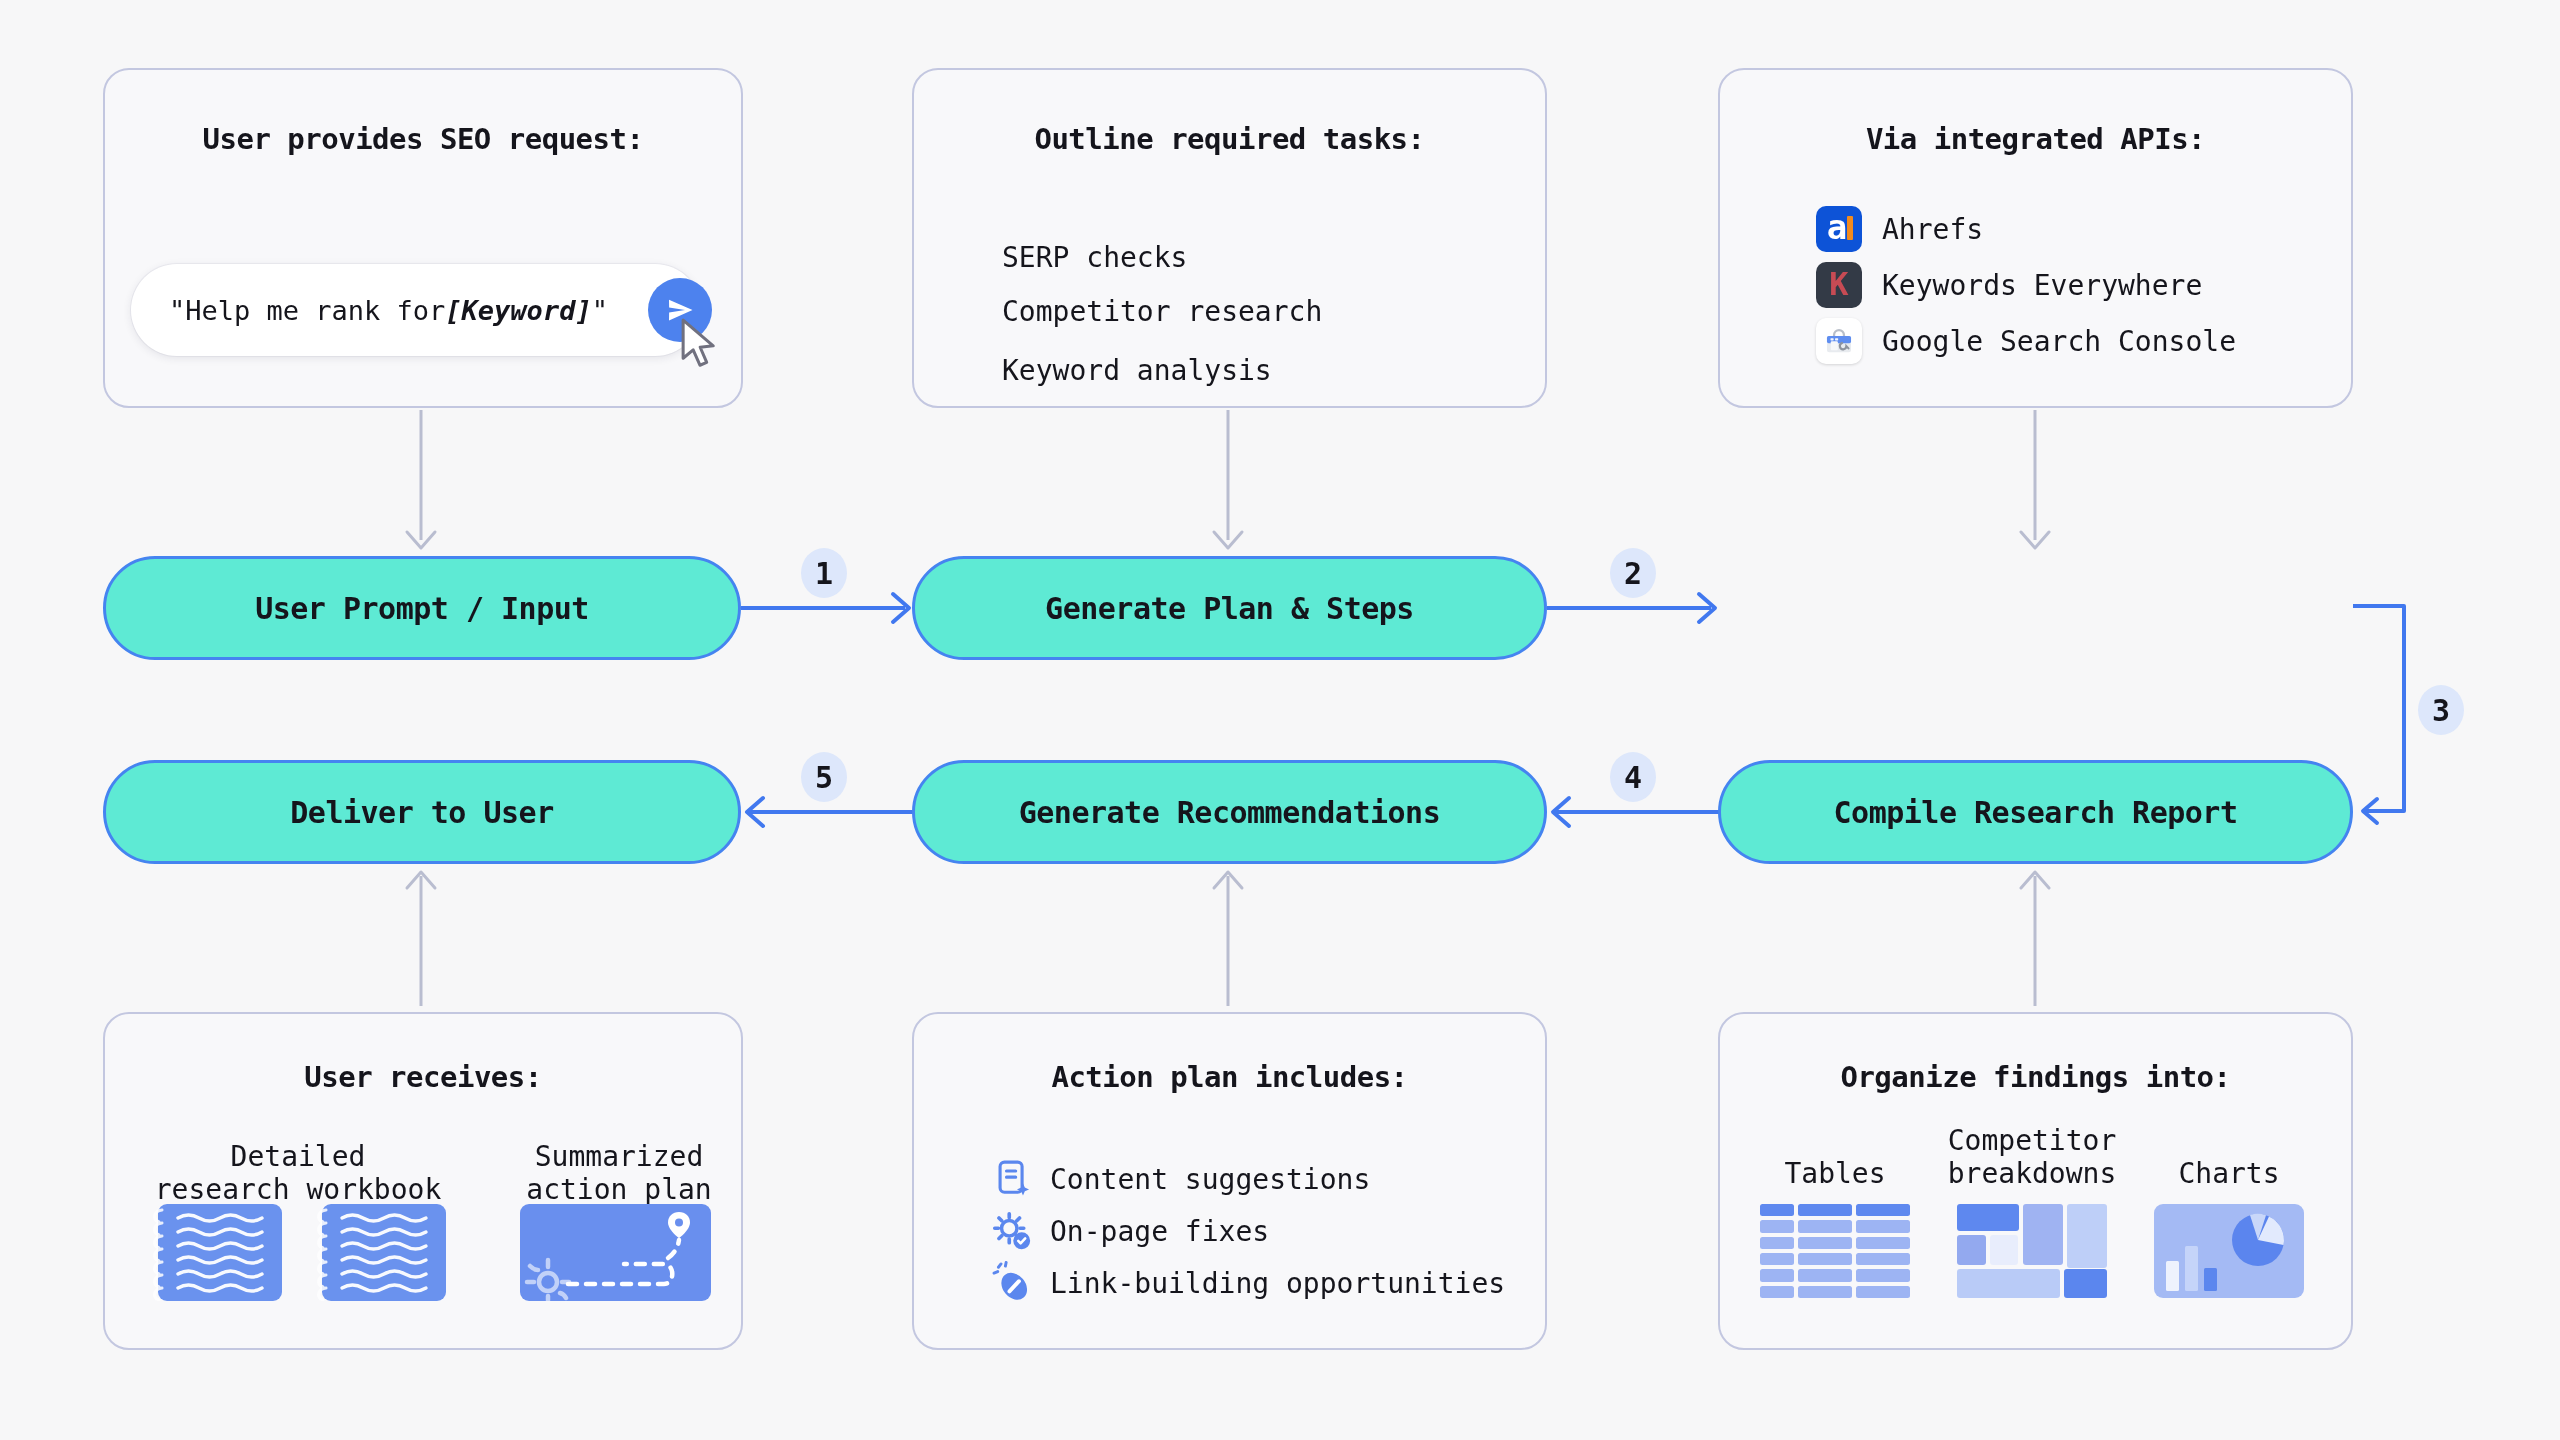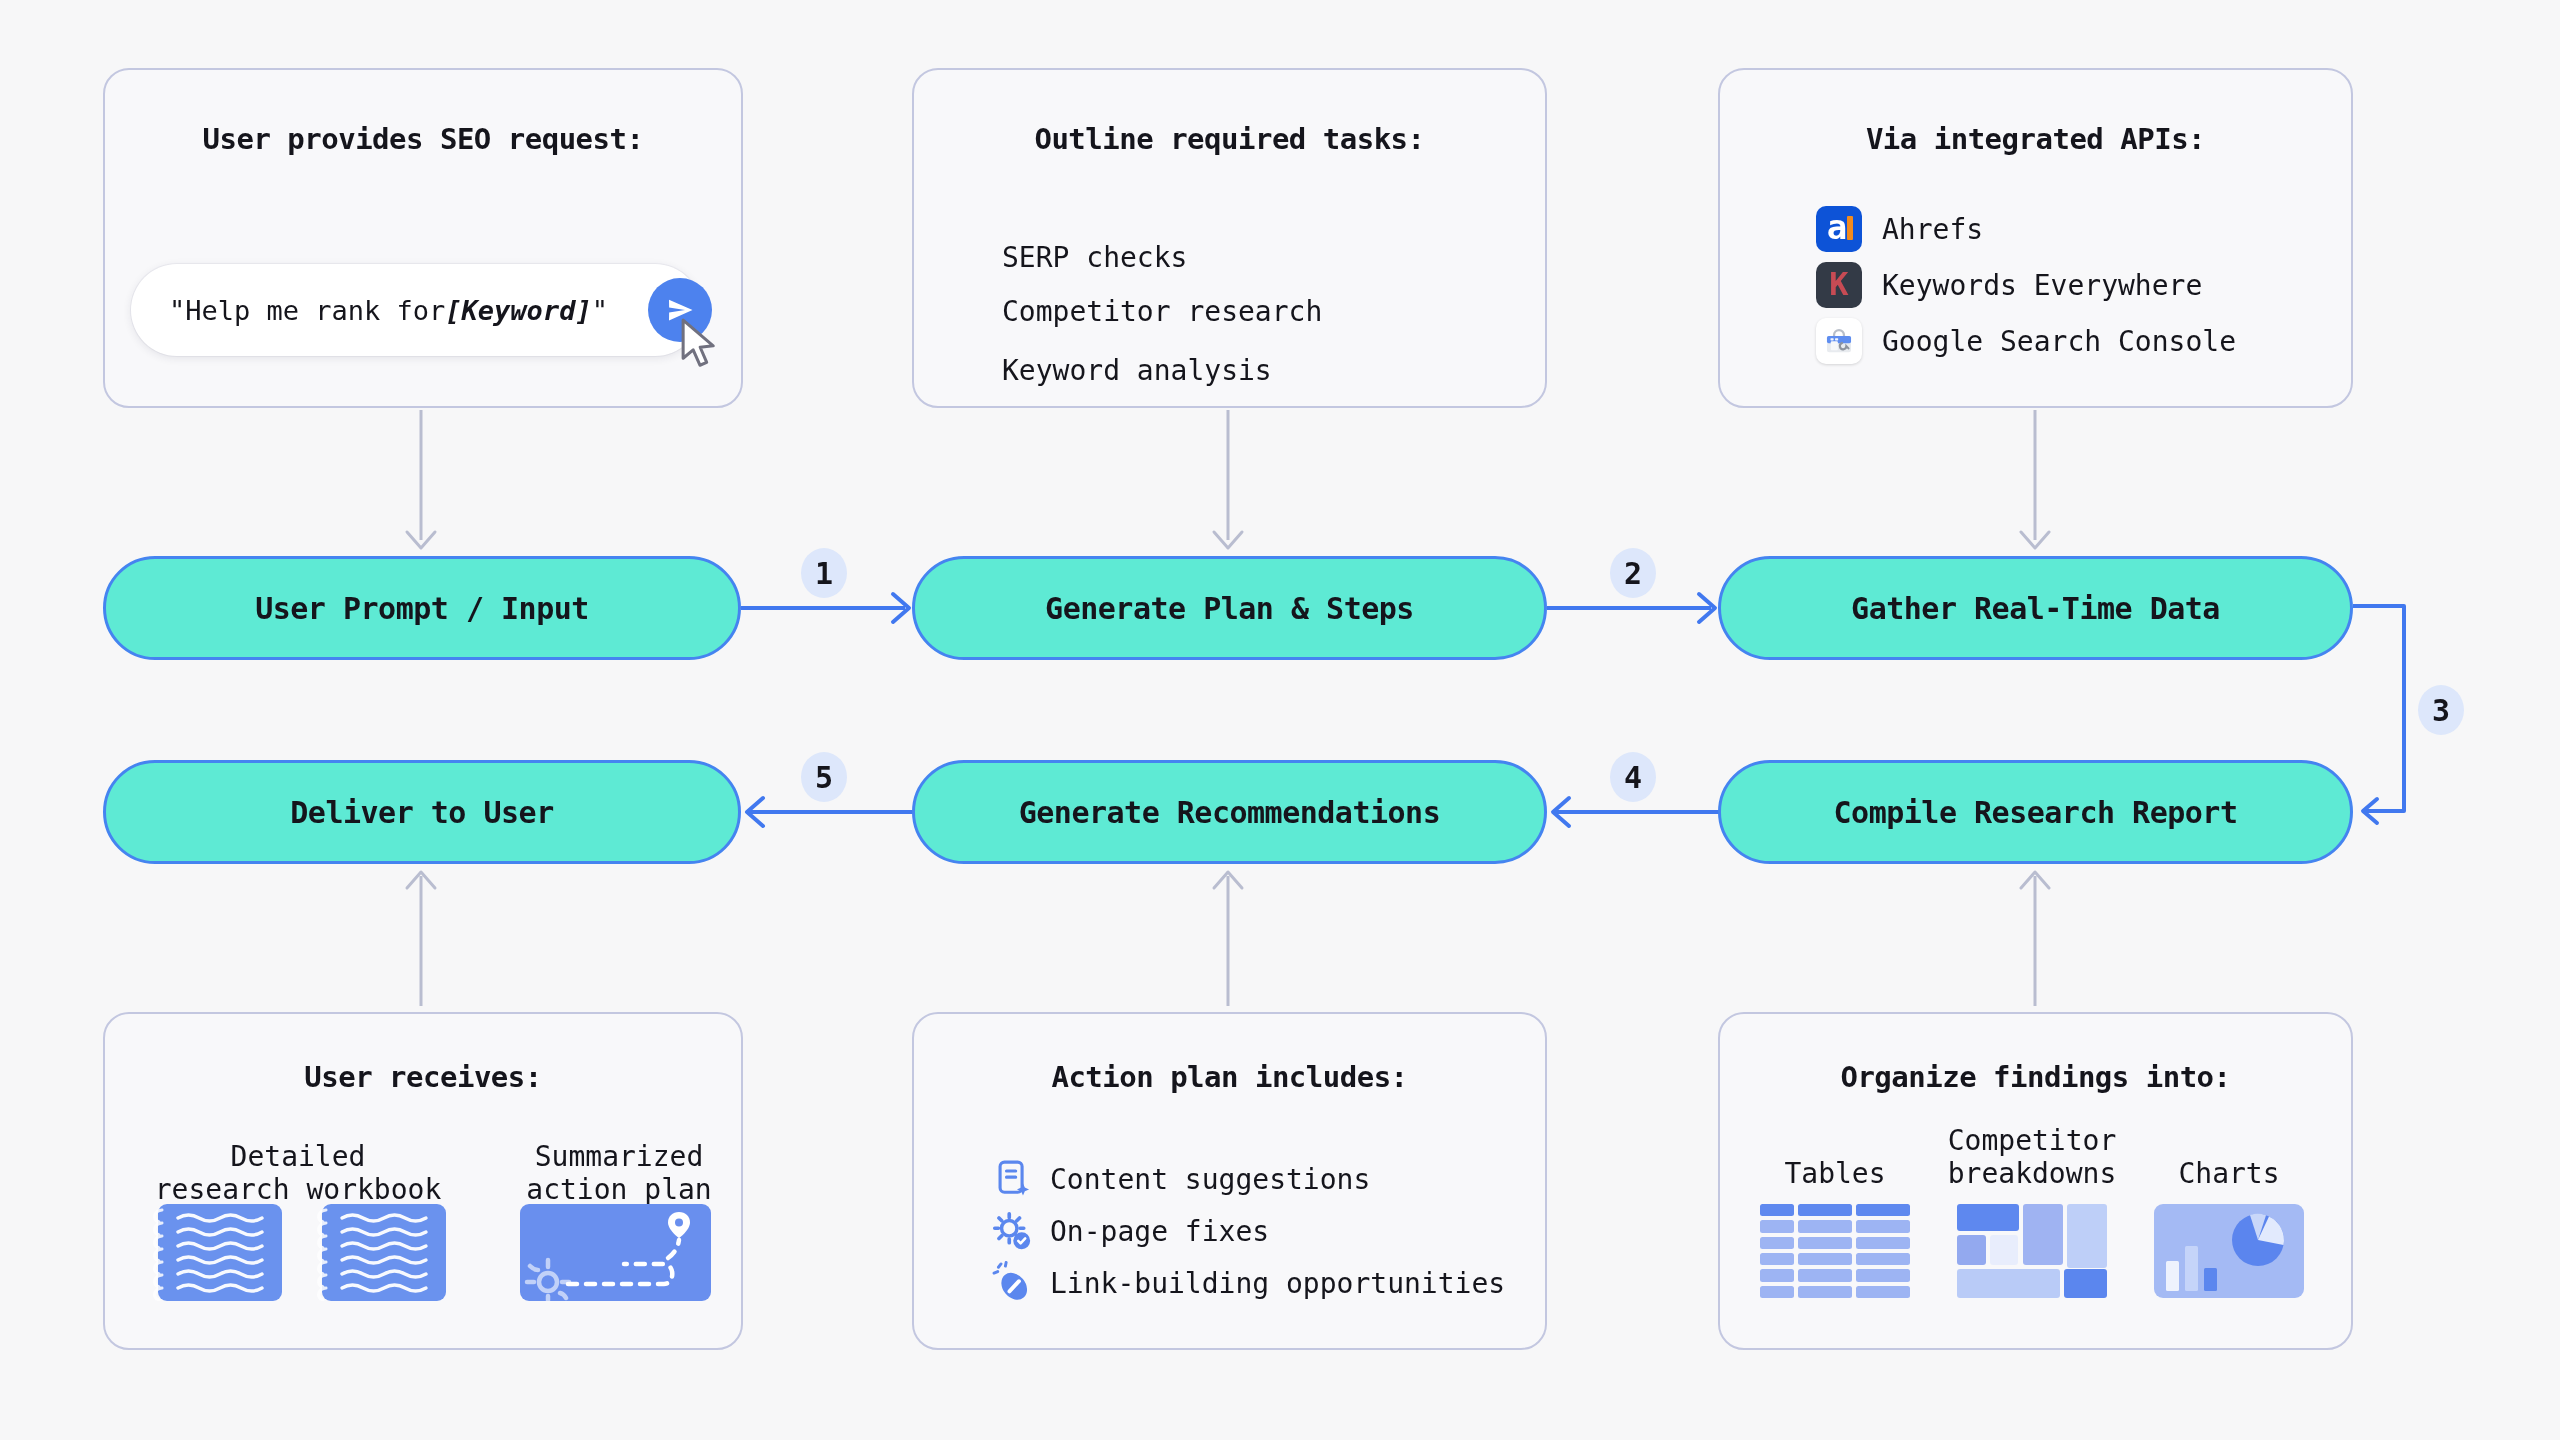--- a/index.html
+++ b/index.html
@@ -212,23 +212,20 @@
     <span>Generate Plan &amp; Steps</span>
   </div>
   <svg class="arrow" style="left:1547px;top:588px;" width="172" height="40">
     <line x1="0" y1="20" x2="164" y2="20" stroke="#4178ef" stroke-width="4"></line>
     <polyline points="152,6 168,20 152,34" fill="none" stroke="#4178ef" stroke-width="4" stroke-linecap="round" stroke-linejoin="round"></polyline>
   </svg>
   <div class="badge" style="left:1610px;top:548px;">
     <span>2</span>
   </div>
 
-  <div class="pill" style="left:1718px;top:556px;width:635px;">
-    <span>Gather Real-Time Data</span>
-  </div>
 
   <svg class="arrow" style="left:2351px;top:584px;" width="70" height="260">
     <path d="M2 22 H53 V227 H14" fill="none" stroke="#4178ef" stroke-width="4" stroke-linejoin="round"></path>
     <polyline points="26,215 12,227 26,239" fill="none" stroke="#4178ef" stroke-width="4" stroke-linecap="round" stroke-linejoin="round"></polyline>
   </svg>
   <div class="badge" style="left:2418px;top:685px;">
     <span>3</span>
   </div>
 
   <div class="pill" style="left:103px;top:760px;width:638px;">

